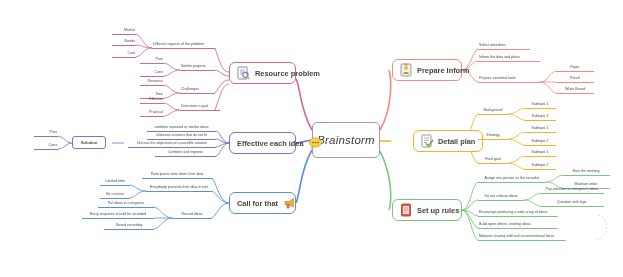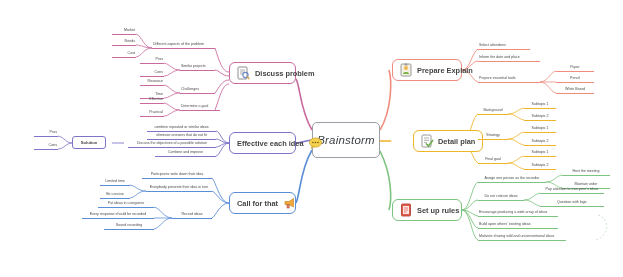--- a/index.html
+++ b/index.html
@@ -134,21 +134,21 @@
   <span class="icon">
     <svg width="13" height="14" viewBox="0 0 13 14">
       <rect x="1" y="1" width="9" height="12" rx="1" fill="#fff" stroke="#8e8e8e" stroke-width="1"></rect>
       <line x1="3" y1="4" x2="8" y2="4" stroke="#9a9a9a" stroke-width=".8"></line>
       <line x1="3" y1="6" x2="8" y2="6" stroke="#9a9a9a" stroke-width=".8"></line>
       <line x1="3" y1="8" x2="6" y2="8" stroke="#9a9a9a" stroke-width=".8"></line>
       <circle cx="8.5" cy="9" r="2.6" fill="none" stroke="#6f86c6" stroke-width="1.1"></circle>
       <line x1="10.3" y1="10.8" x2="12.3" y2="13" stroke="#e2a33c" stroke-width="1.4"></line>
     </svg>
   </span>
-  <span class="lbl">Discuss problem</span>
+  <span class="lbl">Resource problem</span>
 </div>
 
 <div class="node leaf l" style="left:152px;top:43px;width:63px;border-color:#c9699e;text-align:left;">Different aspects of the problem</div>
 <div class="node leaf l" style="left:112px;top:29px;width:24px;border-color:#c9699e;">Market</div>
 <div class="node leaf l" style="left:112px;top:40px;width:24px;border-color:#c9699e;">Needs</div>
 <div class="node leaf l" style="left:112px;top:52px;width:24px;border-color:#c9699e;">Cost</div>
 
 <div class="node leaf l" style="left:180px;top:65px;width:35px;border-color:#c9699e;text-align:left;">Similar projects</div>
 <div class="node leaf l" style="left:140px;top:58px;width:24px;border-color:#c9699e;">Pros</div>
 <div class="node leaf l" style="left:140px;top:71px;width:24px;border-color:#c9699e;">Cons</div>
@@ -207,21 +207,21 @@
 
 <div class="node main" style="left:392px;top:59px;width:70px;height:22px;border-color:#f08c7d;">
   <span class="icon">
     <svg width="12" height="14" viewBox="0 0 12 14">
       <rect x="1" y="1" width="10" height="12" rx="1.2" fill="#f5f0e4" stroke="#8e8e8e" stroke-width=".9"></rect>
       <circle cx="6" cy="5" r="2" fill="#f2b84b"></circle>
       <path d="M3,11 C3,8.4 9,8.4 9,11 Z" fill="#7cb342"></path>
       <rect x="4.6" y="0.4" width="2.8" height="2.2" rx=".5" fill="#9a9a9a"></rect>
     </svg>
   </span>
-  <span class="lbl">Prepare Explain</span>
+  <span class="lbl">Prepare Inform</span>
 </div>
 
 <div class="node leaf r" style="left:478px;top:44px;width:52px;border-color:#f08c7d;">Select attendees</div>
 <div class="node leaf r" style="left:478px;top:56px;width:62px;border-color:#f08c7d;">Inform the date and place</div>
 <div class="node leaf r" style="left:478px;top:77px;width:62px;border-color:#f08c7d;">Prepare essential tools</div>
 <div class="node leaf r" style="left:556px;top:66px;width:38px;border-color:#f08c7d;text-align:center;">Paper</div>
 <div class="node leaf r" style="left:556px;top:77px;width:38px;border-color:#f08c7d;text-align:center;">Pencil</div>
 <div class="node leaf r" style="left:556px;top:88px;width:38px;border-color:#f08c7d;text-align:center;">White Board</div>
 
 <div class="node main" style="left:413px;top:130px;width:70px;height:22px;border-color:#f0b429;">

